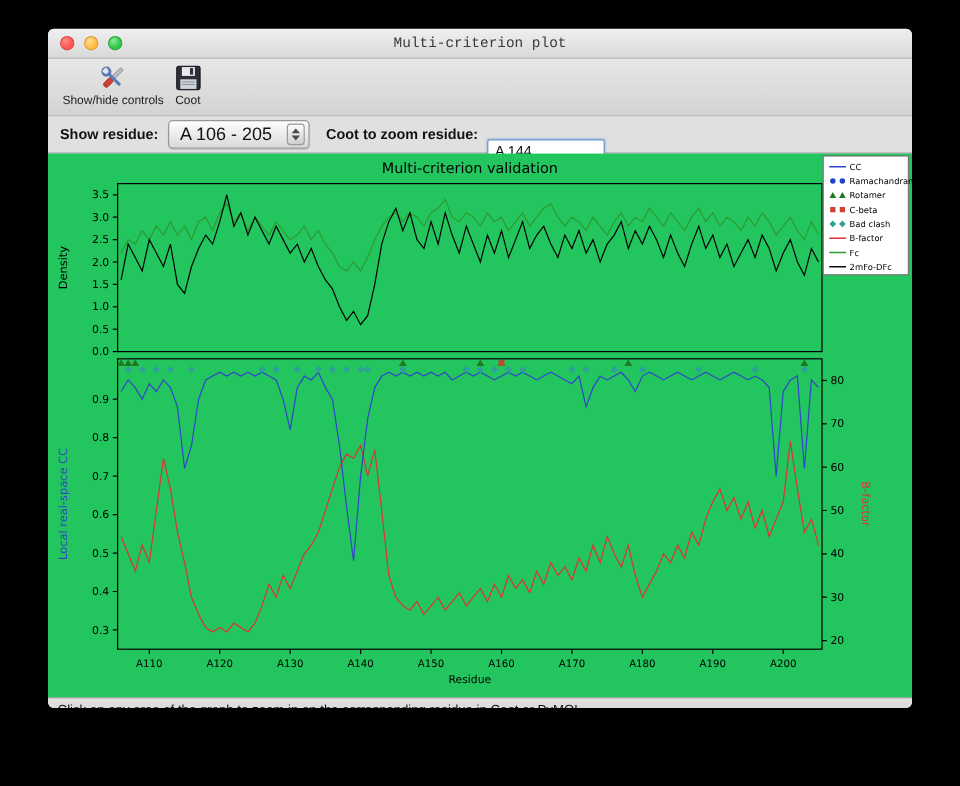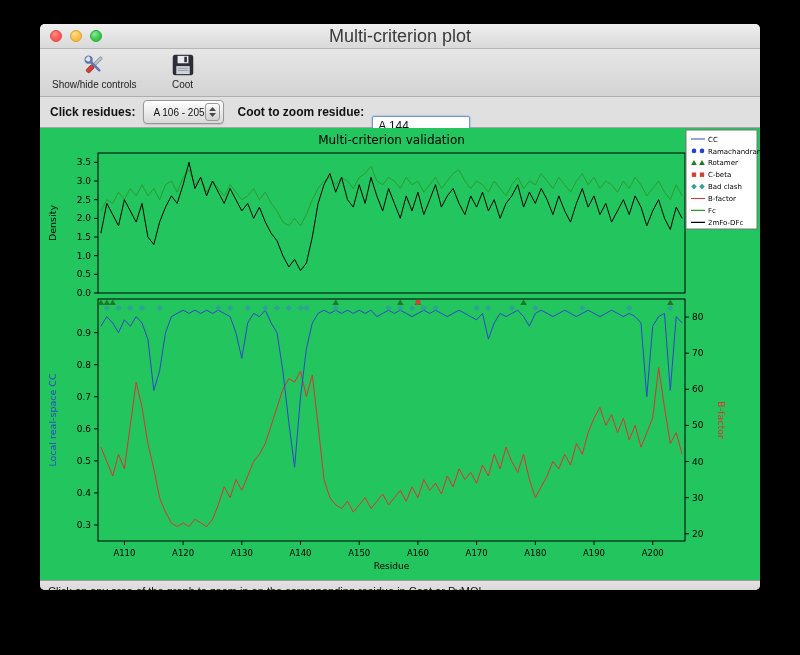--- a/index.html
+++ b/index.html
@@ -11,44 +11,44 @@
     position:absolute;left:40px;top:24px;width:720px;height:566px;
     border-radius:5px;overflow:hidden;background:#e6e6e6;
     box-shadow:0 12px 34px rgba(0,0,0,.85), 0 0 0 1px rgba(0,0,0,.55);
     display:flex;flex-direction:column;
   }
   .titlebar{
     height:24px;flex:0 0 24px;background:linear-gradient(#efefef,#d9d9d9);
     border-bottom:1px solid #b6b6b6;position:relative;
     display:flex;align-items:center;justify-content:center;
   }
-  .title{font-size:18px;color:#3a3a3a;}
+  .title{font-size:12px;color:#3a3a3a;font-family:Liberation Mono, monospace;}
   .traffic{position:absolute;left:10px;top:6px;display:flex;gap:8px;}
   .light{width:12px;height:12px;border-radius:50%;box-sizing:border-box;}
   .light.red{background:radial-gradient(circle at 35% 30%, #ff8a85,#fc5753 60%);border:1px solid #df4744;}
   .light.yellow{background:radial-gradient(circle at 35% 30%, #ffe092,#fdbc40 60%);border:1px solid #de9f34;}
   .light.green{background:radial-gradient(circle at 35% 30%, #8ce89a,#33c748 60%);border:1px solid #27aa35;}
   .toolbar{
     height:44px;flex:0 0 44px;background:linear-gradient(#e7e7e7,#d3d3d3);
     border-bottom:1px solid #aeaeae;display:flex;align-items:flex-start;
-    padding:3px 12px 0 12px;gap:26px;
+    padding:3px 12px 0 12px;
   }
   .tool{display:flex;flex-direction:column;align-items:center;cursor:default;min-width:40px;}
   .tool svg{display:block;}
   .tool .tlabel{font-size:10px;color:#1d1d1d;margin-top:1px;white-space:nowrap;}
   .controls{
     height:30px;flex:0 0 30px;background:#e0e0e0;border-bottom:1px solid #a6a6a6;
     display:flex;align-items:center;padding:0 10px;gap:8px;font-size:12px;
   }
   .lbl{font-weight:bold;color:#111;}
   .select{
-    display:inline-flex;align-items:center;gap:0;
+    display:inline-flex;align-items:center;gap:12px;
     background:linear-gradient(#fefefe,#d9d9d9);
     border:1px solid #979797;border-radius:4px;
-    padding:2px 3px 2px 9px;font-size:10px;color:#111;
+    padding:2px 3px 2px 9px;font-size:15px;color:#111;
     box-shadow:inset 0 1px 0 rgba(255,255,255,.7), 0 1px 1px rgba(0,0,0,.12);
   }
   .stepper{
     display:inline-flex;flex-direction:column;align-items:center;justify-content:center;
     width:13px;height:16px;border-radius:3px;background:linear-gradient(#fcfcfc,#cfcfcf);
     border:1px solid #9a9a9a;line-height:0;
   }
   .txt{
     width:86px;font-size:12px;font-family:"Liberation Sans",sans-serif;
     padding:2px 5px;border:1px solid #6f97c9;border-radius:2px;background:#fff;color:#111;
@@ -99,21 +99,21 @@
         <rect x="13.2" y="4.4" width="2.4" height="5" fill="#2e2e38"></rect>
         <rect x="5.8" y="13" width="12.4" height="7.4" fill="#cfd4db"></rect>
         <line x1="7" y1="15" x2="17" y2="15" stroke="#8b919b" stroke-width="0.8"></line>
         <line x1="7" y1="17" x2="17" y2="17" stroke="#8b919b" stroke-width="0.8"></line>
       </svg>
       <span class="tlabel">Coot</span>
     </div>
   </div>
 
   <div class="controls">
-    <span class="lbl">Click residues:</span>
+    <span class="lbl">Show residue:</span>
     <div class="select">
       <span>A 106 - 205</span>
       <span class="stepper">
         <svg width="9" height="12" viewBox="0 0 9 12">
           <polygon points="4.5,1 8,5 1,5" fill="#4a4a4a"></polygon>
           <polygon points="4.5,11 8,7 1,7" fill="#4a4a4a"></polygon>
         </svg>
       </span>
     </div>
     <span class="lbl" style="margin-left:6px;">Coot to zoom residue:</span>

